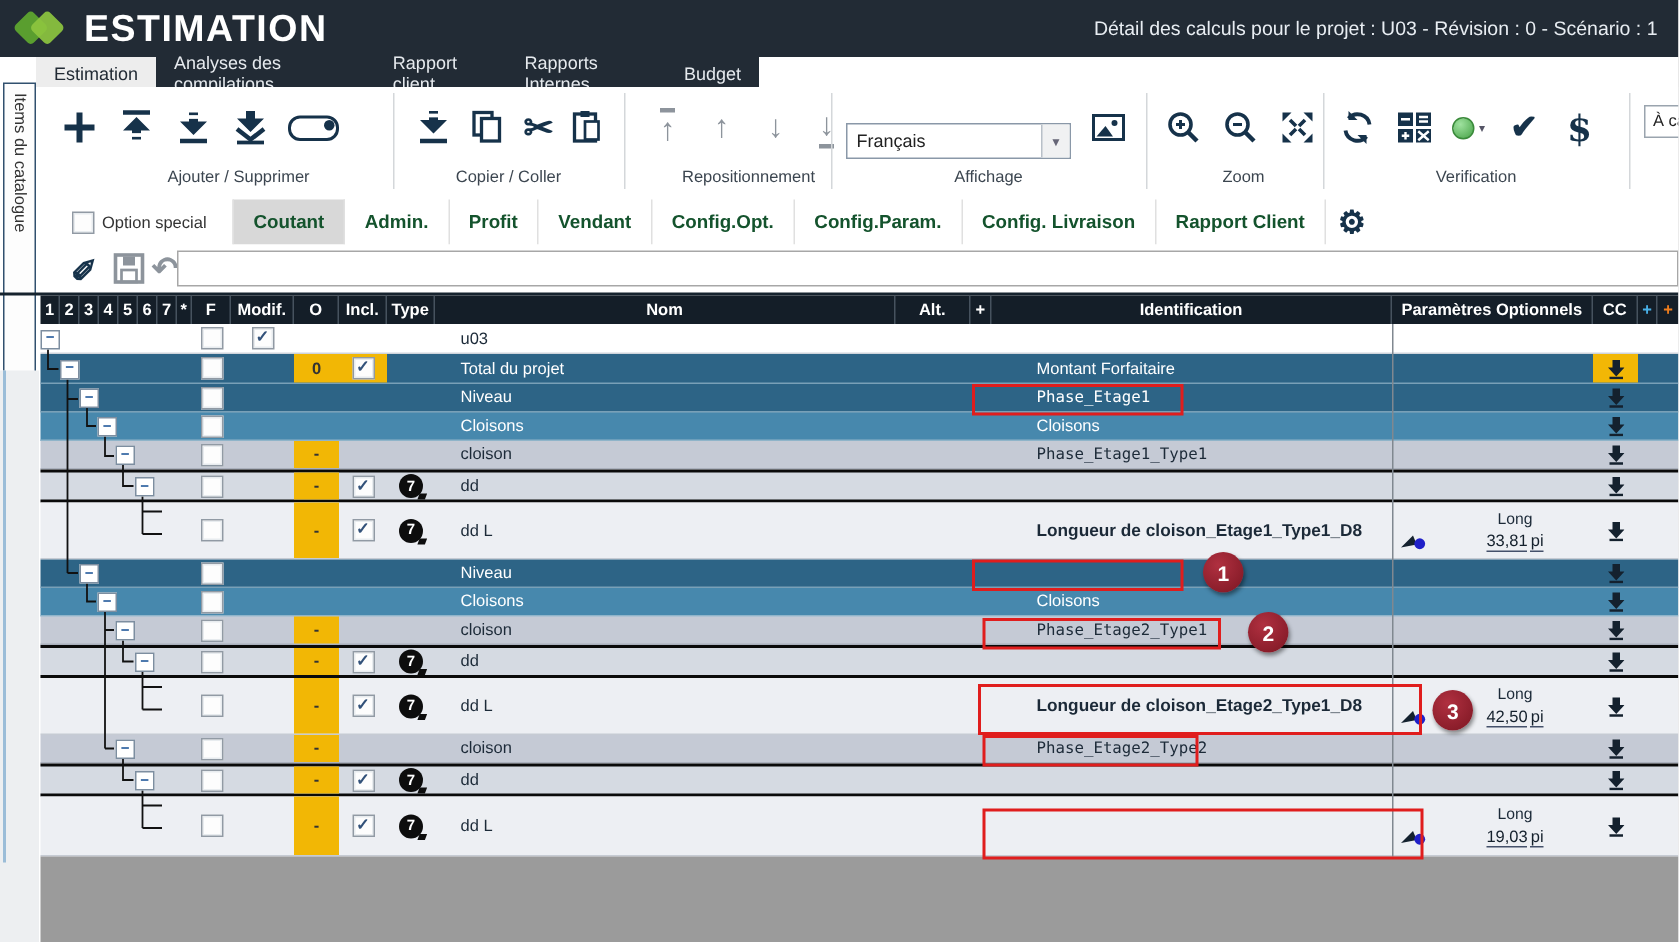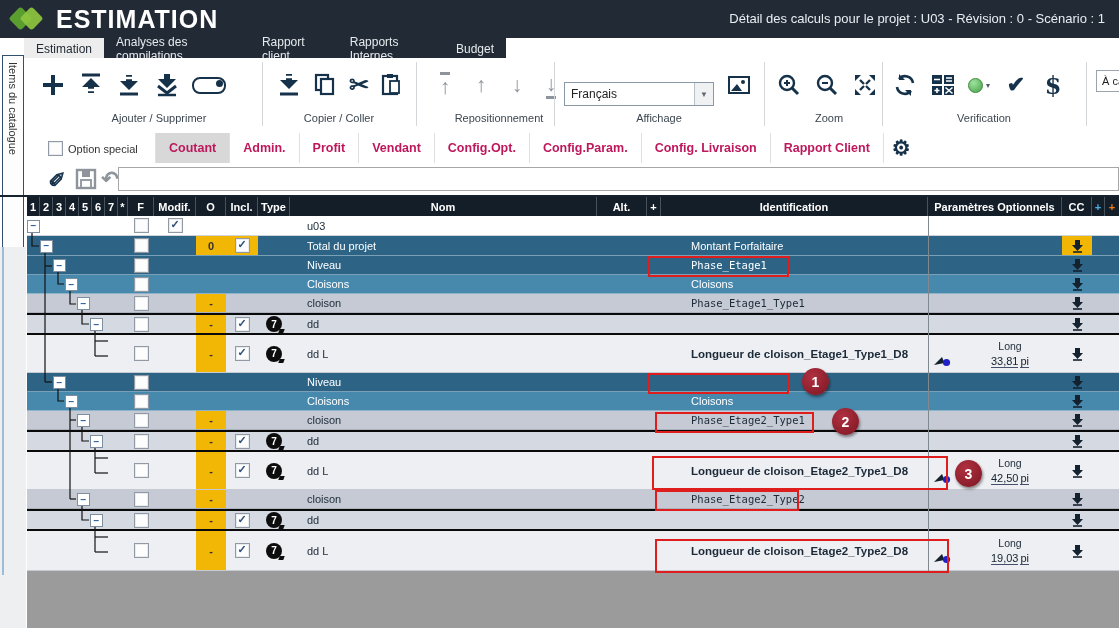--- a/index.html
+++ b/index.html
@@ -50,21 +50,21 @@
   .lang-select .dd{width:18px;height:100%;border-left:1px solid #b8c0c8;background:#f0f1f2;display:flex;align-items:center;justify-content:center;font-size:8px;color:#667;}
   .green-dot{width:13px;height:13px;border-radius:50%;background:radial-gradient(circle at 35% 30%,#9fe29f,#47a247);border:1px solid #3a8a3a;}
   .caret-sm{font-size:8px;color:#556;margin-left:3px;}
   .status-box{position:absolute;left:1072px;top:12px;width:60px;height:20px;border:1px solid #9aa4ae;background:#fff;
               font-size:11px;display:flex;align-items:center;padding-left:5px;color:#222;}
   
   .filterbar{position:absolute;left:24px;top:133px;width:1095px;height:30px;background:#fff;}
   .opt-box{position:absolute;left:24px;top:8px;display:flex;align-items:center;gap:5px;font-size:11px;color:#333;}
   .fbtns{position:absolute;left:131px;top:0;height:30px;display:flex;align-items:stretch;}
   .fbtn{display:flex;align-items:center;padding:0 13px;border-right:1px solid #e0e0e0;font-weight:bold;
-        color:#be185d;font-size:12.5px;text-align:center;}
+        color:#14532d;font-size:12.5px;text-align:center;}
   .fbtn:first-child{border-left:1px solid #e0e0e0;}
   .fbtn.active{background:#d8d8d8;}
   .fgear{display:flex;align-items:center;padding:0 8px;}
   
   .editrow{position:absolute;left:24px;top:163px;width:1095px;height:32px;background:#fff;}
   .editrow .eic{position:absolute;top:4px;width:24px;height:24px;display:flex;align-items:center;justify-content:center;}
   .edit-input{position:absolute;left:94px;top:4px;width:995px;height:20px;border:1px solid #a7a7a7;background:#fff;}
   .table-topline{position:absolute;left:0px;top:195px;width:1119px;height:2px;background:#16232e;}
   
   .thead{position:absolute;left:27px;top:197px;width:1092px;height:19px;background:#141e28;color:#fff;
@@ -647,21 +647,20 @@
           <span class="cb"></span>
         </span>
       <span class="cell c-o yel">-</span>
       <span class="cell c-incl">
           <span class="cb on"></span>
         </span>
       <span class="cell c-type">
           <span class="t7">7</span>
         </span>
       <span class="cell c-nom">dd L</span>
-      <span class="cell c-ident bold">Longueur de cloison_Etage2_Type2_D8</span>
       <span class="cell c-param">
         <svg class="peye" width="18" height="11">
             <path d="M1 9L9 1l2.5 6z" fill="#14212e"></path>
             <circle cx="13.5" cy="6.5" r="3.6" fill="#2020c8"></circle>
           </svg>
         <span class="pstack">
           <span class="plabel">Long</span>
           <span class="pval">
               <span>19,03</span>
               <span>pi</span>

